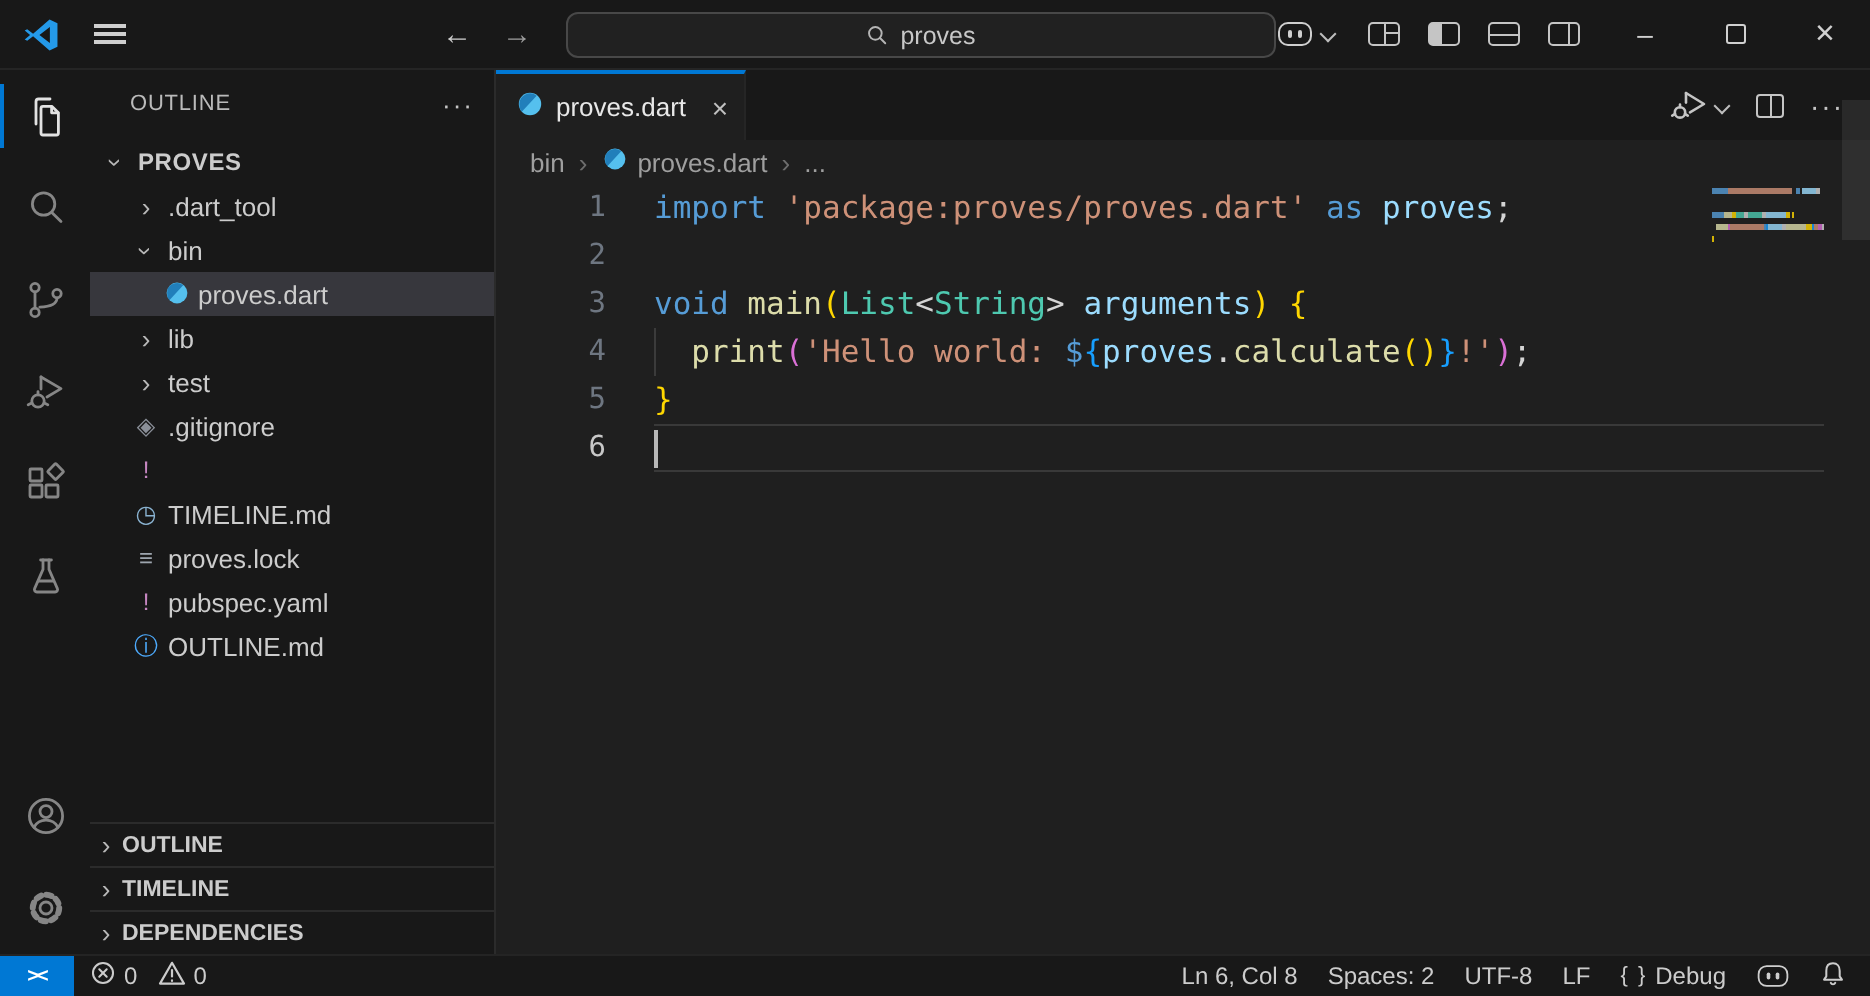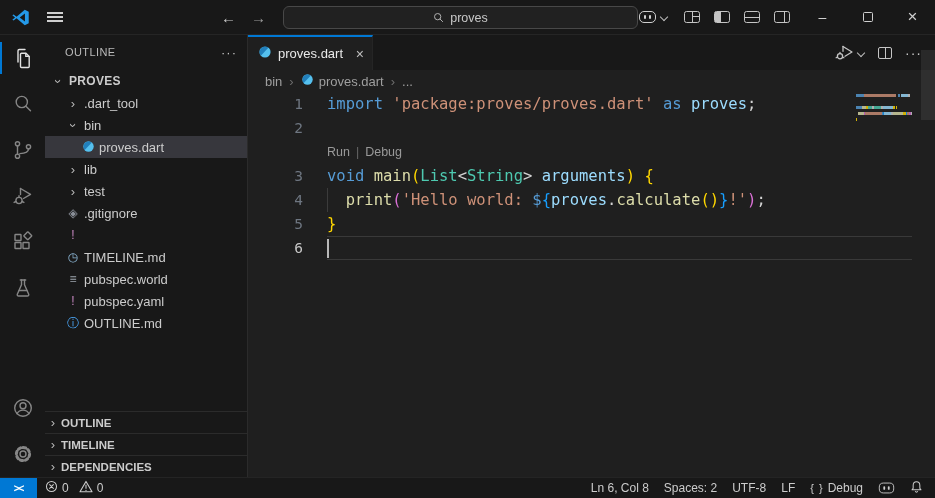--- a/index.html
+++ b/index.html
@@ -245,21 +245,21 @@
           </div>
           <div class="trow" style="padding-left: 20px;">
             <span class="ticon" style="color: rgb(197, 134, 192);">!</span>
           </div>
           <div class="trow" style="padding-left: 20px;">
             <span class="ticon" style="color: rgb(138, 179, 209);">◷</span>
             <span class="tlabel">TIMELINE.md</span>
           </div>
           <div class="trow" style="padding-left: 20px;">
             <span class="ticon" style="color: rgb(157, 165, 174);">≡</span>
-            <span class="tlabel">pubspec.world</span>
+            <span class="tlabel">proves.lock</span>
           </div>
           <div class="trow" style="padding-left: 20px;">
             <span class="ticon" style="color: rgb(197, 134, 192);">!</span>
             <span class="tlabel">pubspec.yaml</span>
           </div>
           <div class="trow" style="padding-left: 20px;">
             <span class="ticon" style="color: rgb(77, 170, 252);">ⓘ</span>
             <span class="tlabel">OUTLINE.md</span>
           </div>
         </div>
@@ -323,24 +323,20 @@
       <div class="code">
         <div>
             <div class="crow">
               <span class="gutter">1</span>
               <div class="content"><span style="color: rgb(86, 156, 214);">import </span><span style="color: rgb(206, 145, 120);">'package:proves/proves.dart'</span><span style="color: rgb(212, 212, 212);"> </span><span style="color: rgb(86, 156, 214);">as</span><span style="color: rgb(212, 212, 212);"> </span><span style="color: rgb(156, 220, 254);">proves</span><span style="color: rgb(212, 212, 212);">;</span></div>
             </div>
             <div class="crow">
               <span class="gutter">2</span>
               <div class="content"></div>
             </div>
-            <div class="crow lens">
-              <span class="gutter"></span>
-              <div class="content"><span>Run</span><span class="lens-sep">|</span><span>Debug</span></div>
-            </div>
             <div class="crow">
               <span class="gutter">3</span>
               <div class="content"><span style="color: rgb(86, 156, 214);">void </span><span style="color: rgb(220, 220, 170);">main</span><span style="color: rgb(255, 215, 0);">(</span><span style="color: rgb(78, 201, 176);">List</span><span style="color: rgb(212, 212, 212);">&lt;</span><span style="color: rgb(78, 201, 176);">String</span><span style="color: rgb(212, 212, 212);">&gt; </span><span style="color: rgb(156, 220, 254);">arguments</span><span style="color: rgb(255, 215, 0);">)</span><span style="color: rgb(212, 212, 212);"> </span><span style="color: rgb(255, 215, 0);">{</span></div>
             </div>
             <div class="crow">
               <span class="gutter">4</span>
               <div class="content"><span class="iguide"></span><span style="color: rgb(212, 212, 212);">  </span><span style="color: rgb(220, 220, 170);">print</span><span style="color: rgb(218, 112, 214);">(</span><span style="color: rgb(206, 145, 120);">'Hello world: </span><span style="color: rgb(86, 156, 214);">$</span><span style="color: rgb(23, 159, 255);">{</span><span style="color: rgb(156, 220, 254);">proves</span><span style="color: rgb(212, 212, 212);">.</span><span style="color: rgb(220, 220, 170);">calculate</span><span style="color: rgb(255, 215, 0);">(</span><span style="color: rgb(255, 215, 0);">)</span><span style="color: rgb(23, 159, 255);">}</span><span style="color: rgb(206, 145, 120);">!'</span><span style="color: rgb(218, 112, 214);">)</span><span style="color: rgb(212, 212, 212);">;</span></div>
             </div>
             <div class="crow">
               <span class="gutter">5</span>

